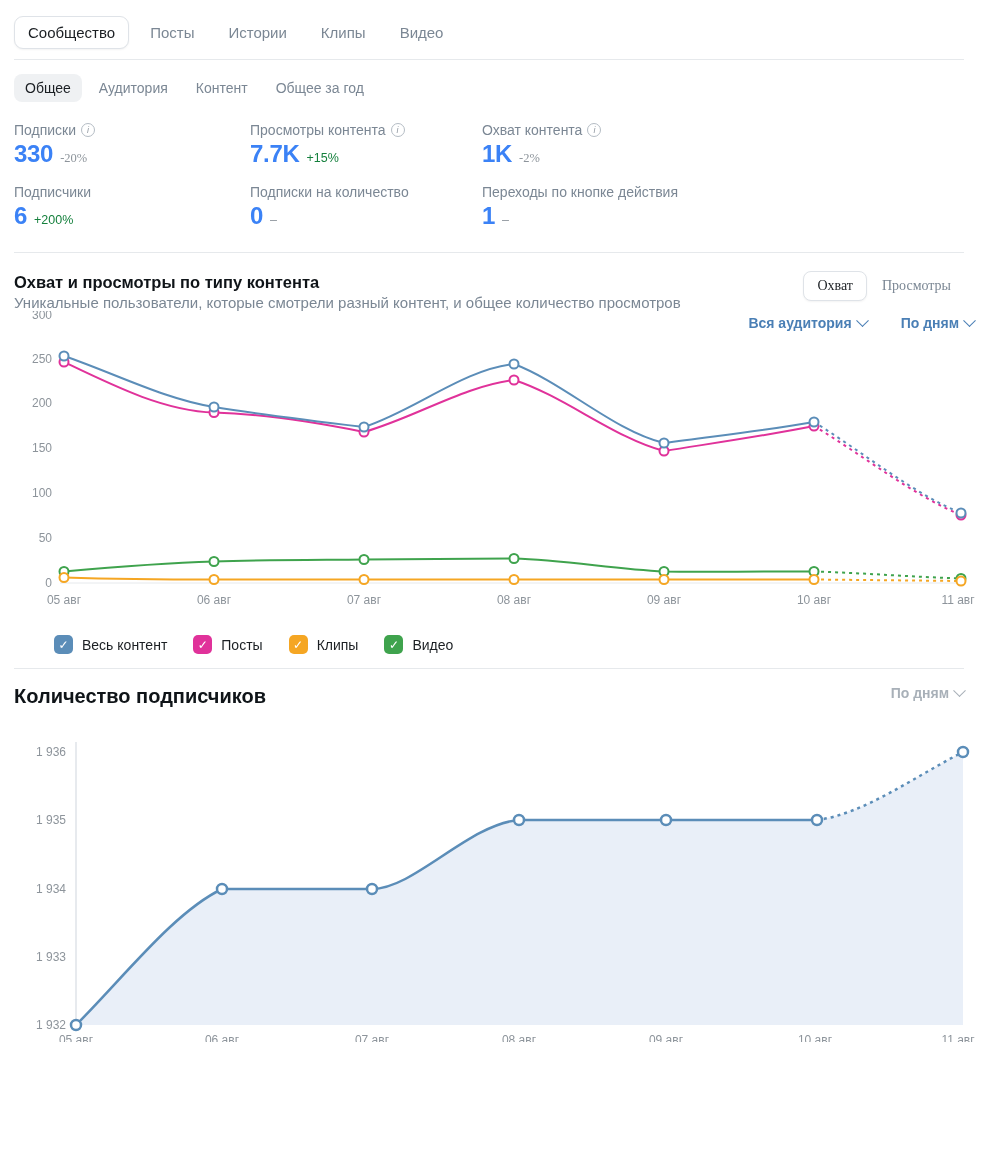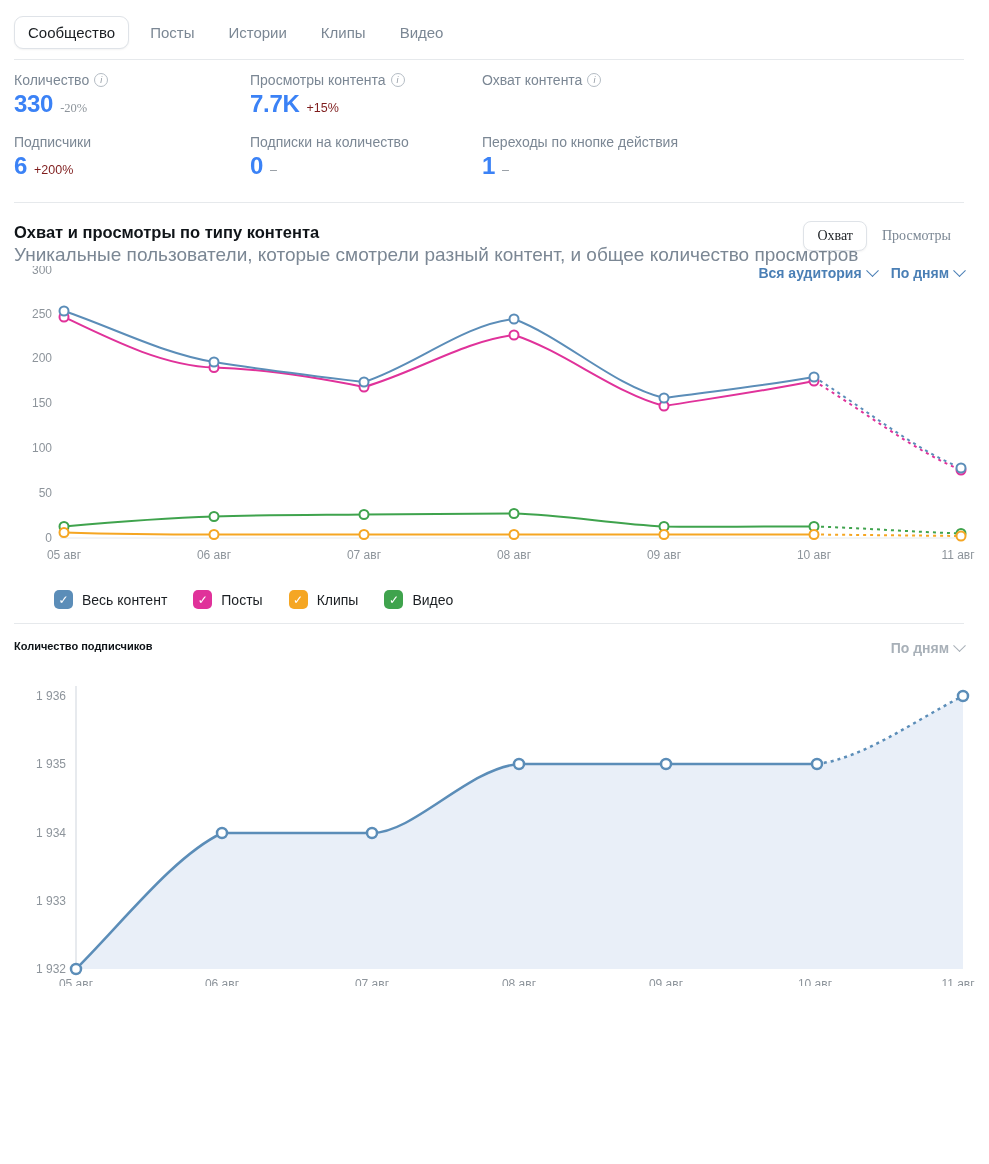--- a/index.html
+++ b/index.html
@@ -96,37 +96,37 @@
     gap: 7px;
     margin-bottom: 12px;
   }
   .stat-value {
     font-size: 24px;
     font-weight: bold;
     color: #3b82f6;
     letter-spacing: -0.3px;
   }
   .stat-delta { font-size: 12.5px; }
-  .delta-up { color: #7f1d1d; }
+  .delta-up { color: #15803d; }
   .delta-down { color: #8d949b; font-family: Liberation Serif, serif; }
   .delta-none { color: #8d949b; }
 
   
   .section {
     padding: 10px 14px 0 14px;
     position: relative;
   }
   .section-title {
     font-size: 16.5px;
     font-weight: bold;
     color: #0f1418;
     margin: 10px 0 2px 0;
   }
   .section-sub {
-    font-size: 19px;
+    font-size: 15px;
     color: #7b8794;
   }
   .seg-group {
     position: absolute;
     right: 14px;
     top: 18px;
     display: flex;
     gap: 2px;
     align-items: center;
   }
@@ -139,24 +139,24 @@
     font-family: Liberation Serif, serif;
   }
   .seg.active {
     color: #1b1f23;
     background: #ffffff;
     border: 1px solid #dfe3e8;
     box-shadow: 0 1px 2px rgba(0,0,0,0.05);
   }
   .filters {
     position: absolute;
-    right: 14px;
+    right: 4px;
     top: 62px;
     display: flex;
-    gap: 14px;
+    gap: 34px;
     align-items: center;
   }
   .filter {
     font-size: 14px;
     color: #4a7fb5;
     display: flex;
     align-items: center;
     gap: 6px;
     cursor: pointer;
     font-weight: bold;
@@ -192,21 +192,21 @@
     display: inline-flex;
     align-items: center;
     justify-content: center;
     color: #ffffff;
     font-size: 12px;
     line-height: 1;
   }
 
   
   .section2-title {
-    font-size: 11px;
+    font-size: 20px;
     font-weight: bold;
     color: #0f1418;
     margin: 0;
   }
   .byday-right {
     position: absolute;
     right: 14px;
     top: 2px;
   }
   svg text { font-family: "Liberation Sans", sans-serif; }
@@ -218,25 +218,31 @@
 
   <div class="top-tabs">
     <div class="top-tab active">Сообщество</div>
     <div class="top-tab">Посты</div>
     <div class="top-tab">Истории</div>
     <div class="top-tab">Клипы</div>
     <div class="top-tab">Видео</div>
   </div>
   <div class="divider"></div>
 
+  <div class="sub-tabs">
+    <div class="sub-tab active">Общее</div>
+    <div class="sub-tab">Аудитория</div>
+    <div class="sub-tab">Контент</div>
+    <div class="sub-tab">Общее за год</div>
+  </div>
 
   <div class="stats">
     <div>
       <div class="stat-label">
-        <span>Количество</span>
+        <span>Подписки</span>
         <span class="info-icon">i</span>
       </div>
       <div class="stat-value-row">
         <span class="stat-value">330</span>
         <span class="stat-delta delta-down">-20%</span>
       </div>
     </div>
     <div>
       <div class="stat-label">
         <span>Просмотры контента</span>
@@ -244,20 +250,24 @@
       </div>
       <div class="stat-value-row">
         <span class="stat-value">7.7K</span>
         <span class="stat-delta delta-up">+15%</span>
       </div>
     </div>
     <div>
       <div class="stat-label">
         <span>Охват контента</span>
         <span class="info-icon">i</span>
+      </div>
+      <div class="stat-value-row">
+        <span class="stat-value">1K</span>
+        <span class="stat-delta delta-down">-2%</span>
       </div>
     </div>
 
     <div>
       <div class="stat-label">
         <span>Подписчики</span>
       </div>
       <div class="stat-value-row">
         <span class="stat-value">6</span>
         <span class="stat-delta delta-up">+200%</span>

